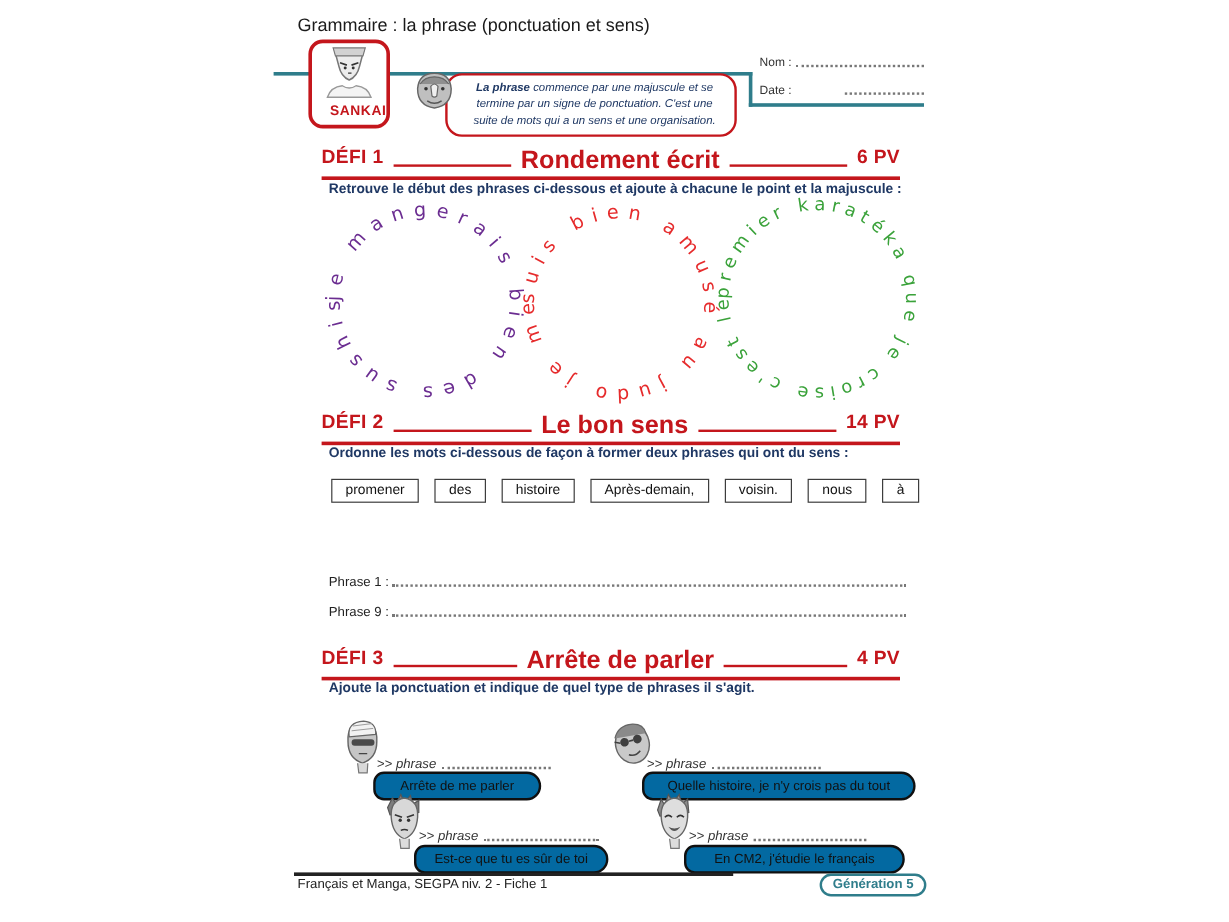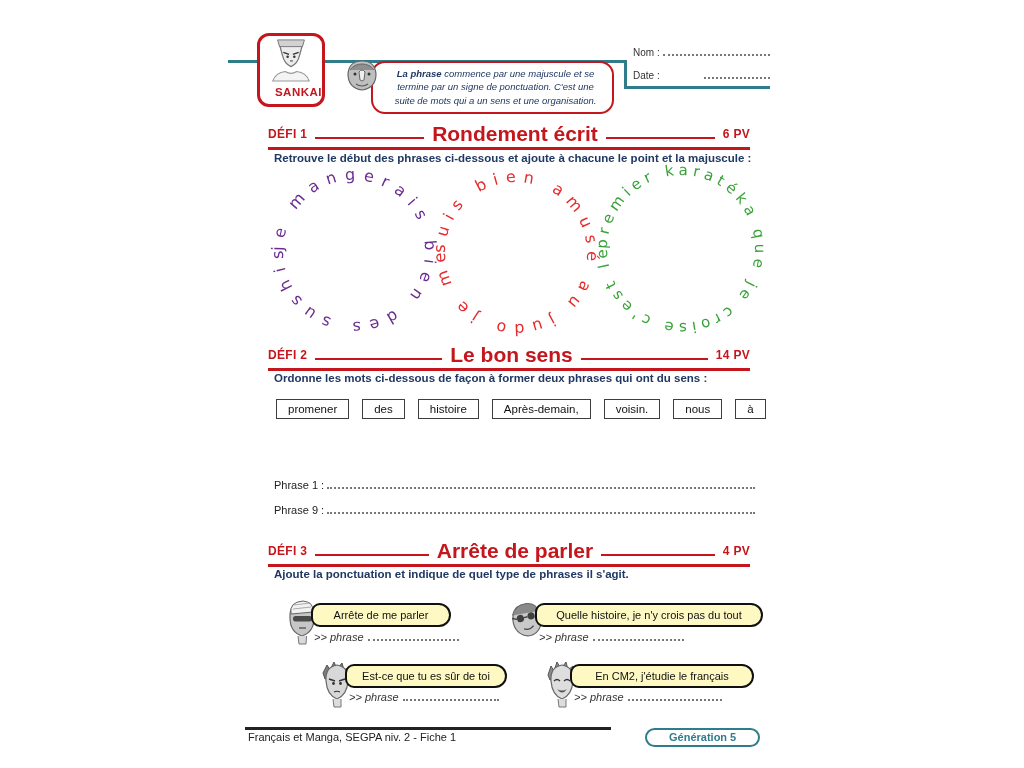--- a/index.html
+++ b/index.html
@@ -27,54 +27,55 @@
   .info-face{left:344px;top:57px;z-index:3;}
   .field-row{display:flex;align-items:flex-end;}
   .nom-row{left:633px;top:47px;width:137px;}
   .date-row{left:633px;top:70px;width:137px;gap:41px;}
   .field-label{font-size:10px;color:#333;white-space:nowrap;margin-right:3px;}
   .leader{flex:1;border-bottom:2px dotted #777;margin-bottom:2px;}
 
   
   .defi-hdr{display:flex;align-items:flex-end;border-bottom:3px solid var(--accent_red);
         padding-bottom:3px;width:482px;left:268px;}
-  .defi-label,.defi-pv{font-size:12px;font-weight:bold;color:var(--accent_red);
+  .defi-label,.defi-pv{font-size:16px;font-weight:bold;color:var(--accent_red);
         letter-spacing:.3px;padding-bottom:3px;white-space:nowrap;}
   .hdr-line{flex:1;border-bottom:2px solid var(--accent_red);margin:0 8px 5px 8px;}
   .defi-title{font-size:21px;font-weight:bold;color:var(--accent_red);line-height:1;white-space:nowrap;}
   .instr{font-size:11.5px;font-weight:bold;color:var(--navy);white-space:nowrap;}
 
   .circle-svg{overflow:visible;}
   .circle-svg text{font-family:"DejaVu Sans",sans-serif;font-size:16px;}
   .circle-svg.small text{font-size:15px;}
 
   
   .tile-row{display:flex;gap:13px;left:276px;}
   .tile{border:1.5px solid #3d3d3d;background:#fff;padding:3px 11px;font-size:11.5px;color:#111;
         white-space:nowrap;}
   .phrase-row{left:274px;width:481px;}
   .phrase-label{font-size:11px;color:#222;white-space:nowrap;margin-right:3px;}
 
   
-  .bubble{border:2px solid #101010;border-radius:12px 16px 16px 12px;height:24px;background:#fef9c3;
-        display:flex;align-items:center;justify-content:center;font-size:11px;color:#111;white-space:nowrap;}
+  .bubble{border:2px solid #101010;border-radius:12px 16px 16px 12px;height:24px;background:#0369a1;
+        display:flex;align-items:center;justify-content:center;font-size:11px;color:#111;white-space:nowrap;margin-top:40px;}
   .answer{display:flex;align-items:flex-end;}
   .answer-label{font-size:11px;font-style:italic;color:#333;white-space:nowrap;margin-right:4px;}
 
   
   .footer-line{left:245px;top:727px;width:366px;height:2.5px;background:#222;}
   .footer-text{left:248px;top:731px;font-size:11px;color:#222;}
-  .badge{left:645px;top:728px;border:2px solid var(--teal);border-radius:11px;padding:1px 22px 2px;
+  .badge{left:683px;top:728px;border:2px solid var(--teal);border-radius:11px;padding:1px 9px 2px;
         font-size:11px;font-weight:bold;color:var(--teal);background:#fff;}
 </style>
 </head>
 <body>
 
 <div class="page">
 
+  <div class="abs page-title">Grammaire : la phrase (ponctuation et sens)</div>
 
   <div class="abs teal line-a"></div>
   <div class="abs teal line-b"></div>
   <div class="abs teal line-c"></div>
 
   <div class="abs logo">
     <svg width="44" height="44" viewBox="0 0 44 46">
       <path d="M9 3 L35 3 L31 18 Q29 27 22 30 Q15 27 13 18 Z" fill="#ececec" stroke="#777" stroke-width="1.3"></path>
       <path d="M8 2 L36 2 L34 9 L10 9 Z" fill="#d2d2d2" stroke="#777" stroke-width="1"></path>
       <path d="M14 15 L20 17 M30 15 L24 17" stroke="#333" stroke-width="1.4" fill="none"></path>

